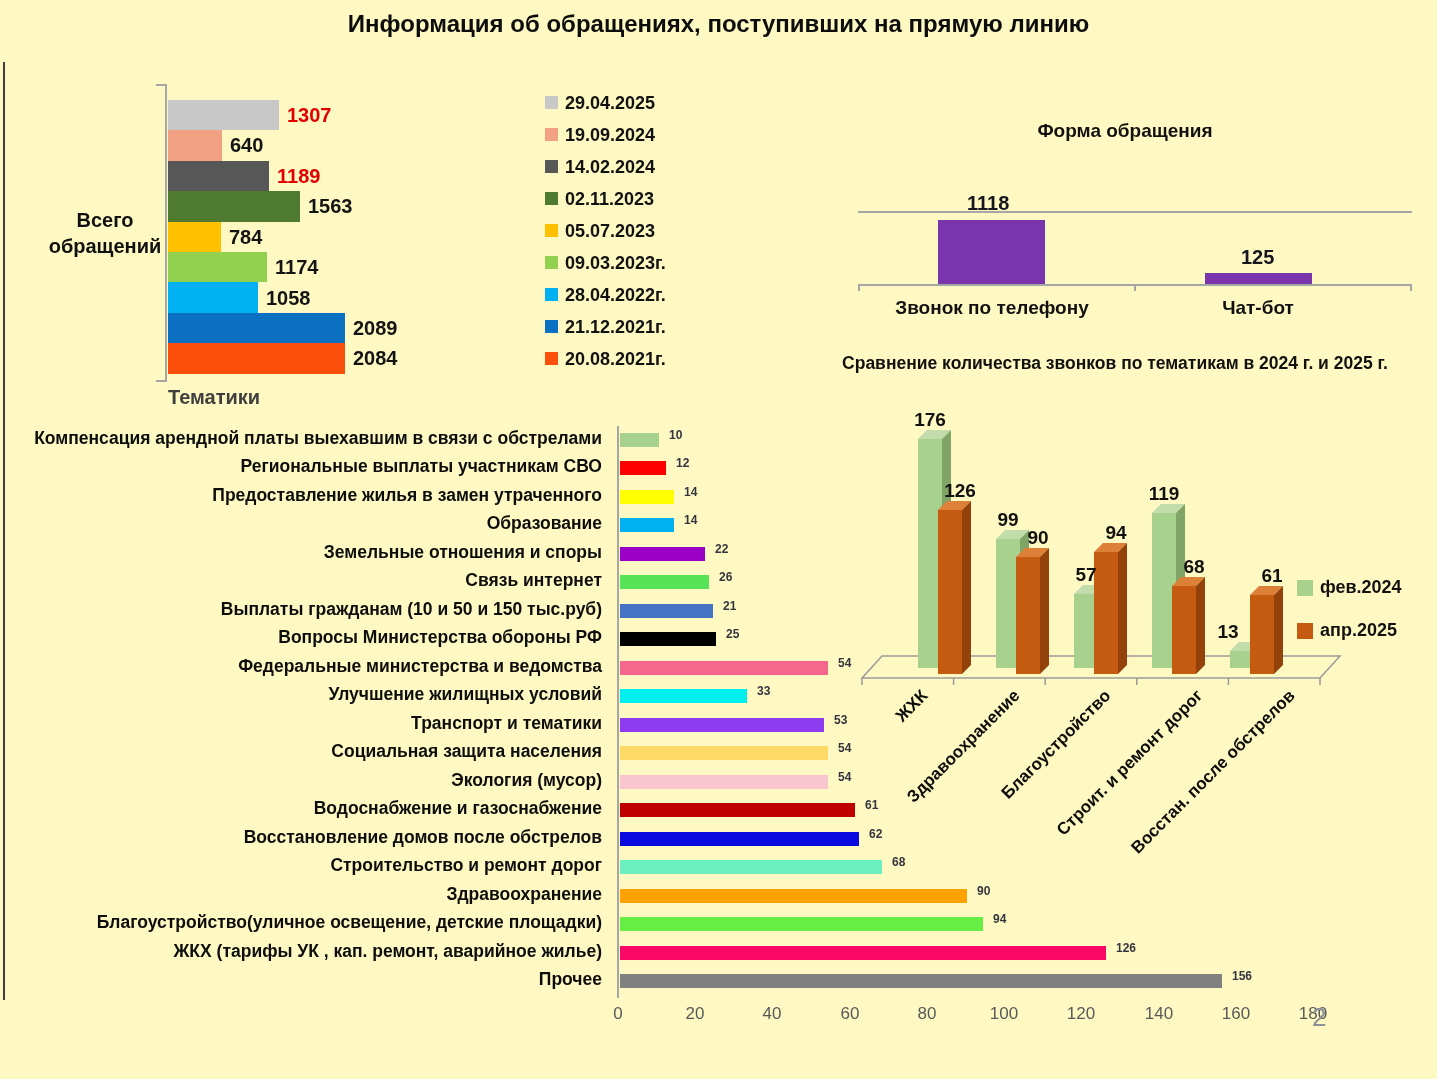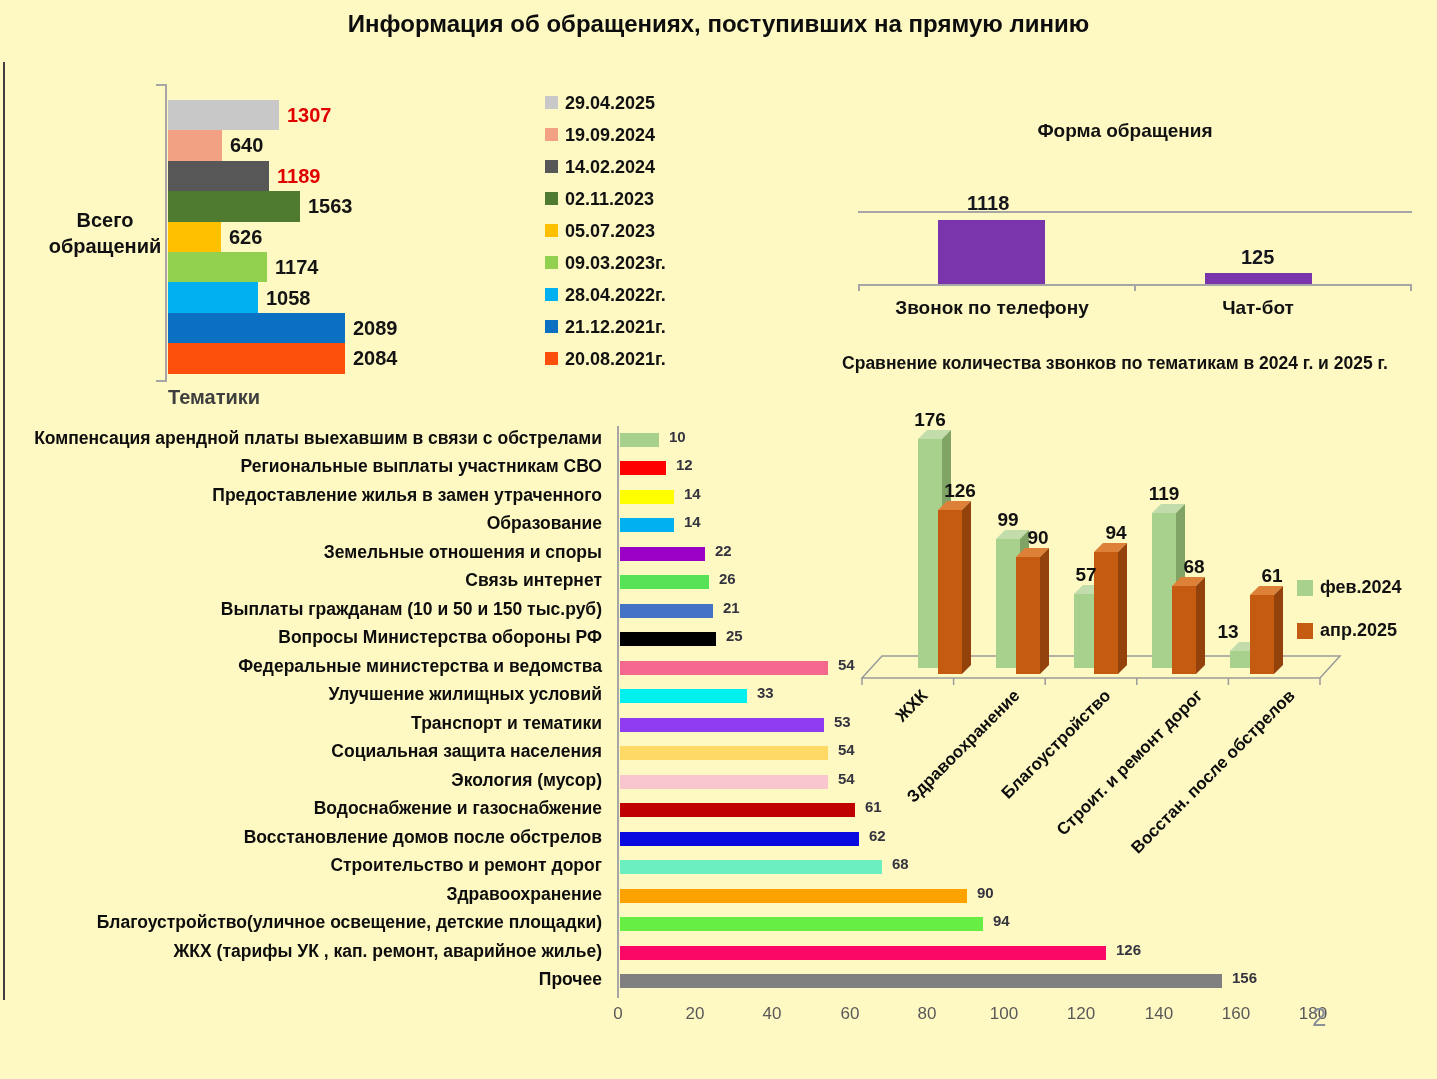--- a/index.html
+++ b/index.html
@@ -11,21 +11,21 @@
               font-size:24px;color:#0d0d0d;white-space:nowrap;}
   .vline{position:absolute;background:#a6a6a6;width:2px;}
   .hline{position:absolute;background:#a6a6a6;height:2px;}
   .bar{position:absolute;}
   .tval{position:absolute;font-weight:bold;font-size:20px;color:#141414;white-space:nowrap;}
   .red{color:#e00000;}
   .sw{position:absolute;width:13px;height:13px;}
   .leglab{position:absolute;font-weight:bold;font-size:18px;color:#111;white-space:nowrap;}
   .catlabel{position:absolute;left:10px;width:592px;text-align:right;font-weight:bold;
             font-size:17.5px;color:#0d0d0d;white-space:nowrap;}
-  .hval{position:absolute;font-weight:bold;font-size:15px;color:#34343f;white-space:nowrap;}
+  .hval{position:absolute;font-weight:bold;font-size:12px;color:#34343f;white-space:nowrap;}
   .xtick{position:absolute;width:48px;text-align:center;font-size:17px;color:#595959;}
   .b3d{position:absolute;width:24px;}
   .b3d::before{content:"";position:absolute;left:0;top:-9px;width:100%;height:9px;
                transform:skewX(-45deg);transform-origin:0 100%;}
   .b3d::after{content:"";position:absolute;left:100%;top:0;width:9px;height:100%;
               transform:skewY(-45deg);transform-origin:0 0;}
   .g3{background:#a9d18e;}
   .g3::before{background:#c2dcab;}
   .g3::after{background:#7fa465;}
   .o3{background:#c55a11;}
@@ -59,21 +59,21 @@
     <div class="bar" style="left:168px;top:221.6px;width:53px;height:30.4px;background:#ffc000;"></div>
     <div class="bar" style="left:168px;top:252px;width:99px;height:30.4px;background:#92d050;"></div>
     <div class="bar" style="left:168px;top:282.4px;width:90px;height:30.4px;background:#00b0f0;"></div>
     <div class="bar" style="left:168px;top:312.8px;width:177px;height:30.4px;background:#0b6fc2;"></div>
     <div class="bar" style="left:168px;top:343.2px;width:177px;height:30.4px;background:#fb4f0b;"></div>
 
     <div class="tval red" style="left:287px;top:104px;">1307</div>
     <div class="tval" style="left:230px;top:134px;">640</div>
     <div class="tval red" style="left:277px;top:165px;">1189</div>
     <div class="tval" style="left:308px;top:195px;">1563</div>
-    <div class="tval" style="left:229px;top:226px;">626</div>
+    <div class="tval" style="left:229px;top:226px;">784</div>
     <div class="tval" style="left:275px;top:256px;">1174</div>
     <div class="tval" style="left:266px;top:287px;">1058</div>
     <div class="tval" style="left:353px;top:317px;">2089</div>
     <div class="tval" style="left:353px;top:347px;">2084</div>
 
     <div class="abs b" style="left:168px;top:386px;font-size:20px;color:#3f3f3f;">Тематики</div>
   </div>
 
   <div>
     <div class="sw" style="left:545px;top:96px;background:#c8c8c8;"></div>

